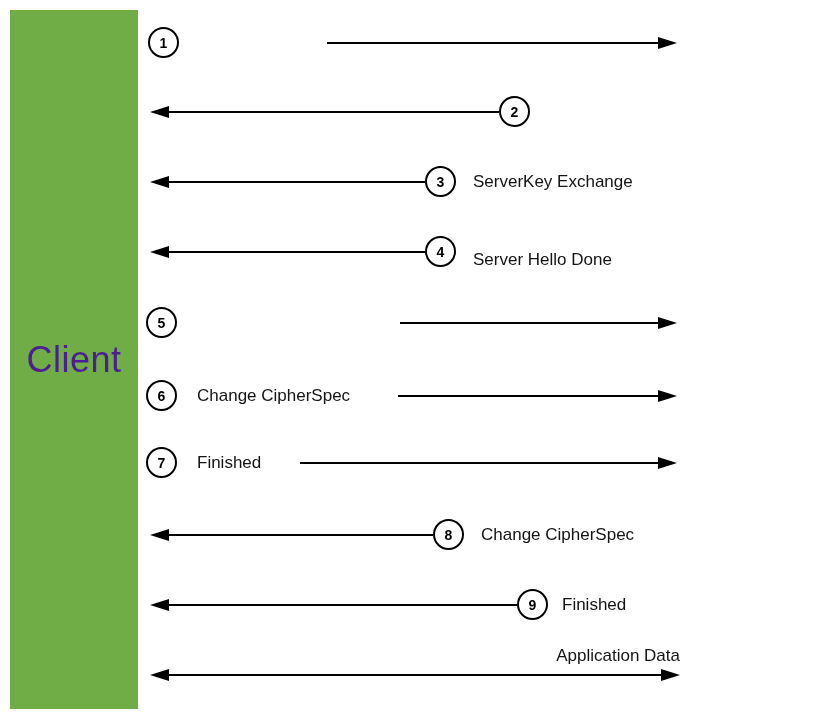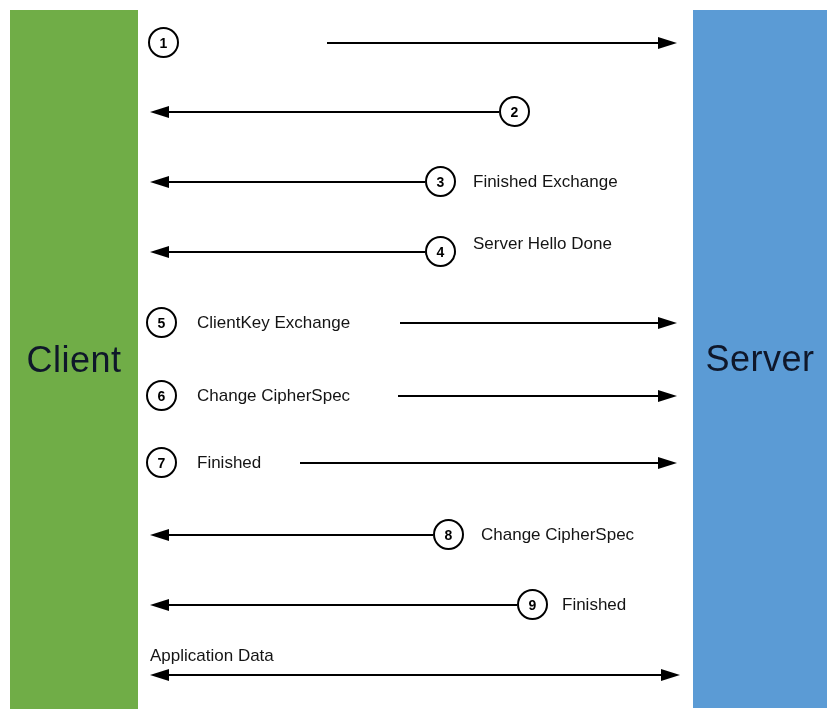--- a/index.html
+++ b/index.html
@@ -2,85 +2,81 @@
 <html><head>
 <meta charset="utf-8">
 <style>
   html,body { margin:0; padding:0; background:#fff; }
   .stage {
     position:relative; width:839px; height:719px; background:#ffffff;
     font-family:"Liberation Sans", sans-serif; overflow:hidden;
   }
   .bar {
     position:absolute; top:10px; display:flex; align-items:center; justify-content:center;
-    color:#0f172a; font-size:36px; letter-spacing:0.5px;
+    color:#4c1d95; font-size:36px; letter-spacing:0.5px;
   }
   .bar.client { left:10px;  width:128px; height:699px; background:#70AD47; }
   .bar.server { left:693px; width:134px; height:698px; background:#5B9BD5; }
   .circle {
     position:absolute; width:27px; height:27px; box-sizing:content-box;
     border:2.5px solid #000; border-radius:50%; background:#fff;
     display:flex; align-items:center; justify-content:center;
     font-size:14px; font-weight:bold; color:#000;
   }
   .msg {
     position:absolute; height:32px; line-height:32px;
     font-size:17px; color:#141414; white-space:nowrap;
   }
-  .msg.center { text-align:left; }
+  .msg.center { text-align:right; }
   .hline { position:absolute; height:2px; background:#000; }
   .head {
     position:absolute; width:0; height:0;
     border-top:6px solid transparent; border-bottom:6px solid transparent;
   }
   .head.r { border-left:19px solid #000; }
   .head.l { border-right:19px solid #000; }
 </style>
 </head>
 <body>
 
 <div class="stage">
 
   <div class="bar client">
     <span>Client</span>
-  </div>
-  <div class="bar server">
-    <span>Server</span>
   </div>
 
   <div class="circle" style="left:148px; top:27px">
     <span>1</span>
   </div>
   <span class="hline" style="left:327px; top:42px; width:331px"></span>
   <span class="head r" style="left:658px; top:37px"></span>
 
   <span class="head l" style="left:150px; top:106px"></span>
   <span class="hline" style="left:166px; top:111px; width:333px"></span>
   <div class="circle" style="left:499px; top:96px">
     <span>2</span>
   </div>
 
   <span class="head l" style="left:150px; top:176px"></span>
   <span class="hline" style="left:166px; top:181px; width:259px"></span>
   <div class="circle" style="left:425px; top:166px">
     <span>3</span>
   </div>
-  <span class="msg" style="left:473px; top:166px">Finished Exchange</span>
+  <span class="msg" style="left:473px; top:166px">ServerKey Exchange</span>
 
   <span class="head l" style="left:150px; top:246px"></span>
   <span class="hline" style="left:166px; top:251px; width:259px"></span>
   <div class="circle" style="left:425px; top:236px">
     <span>4</span>
   </div>
-  <span class="msg" style="left:473px; top:228px">Server Hello Done</span>
+  <span class="msg" style="left:473px; top:244px">Server Hello Done</span>
 
   <div class="circle" style="left:146px; top:307px">
     <span>5</span>
   </div>
-  <span class="msg" style="left:197px; top:307px">ClientKey Exchange</span>
   <span class="hline" style="left:400px; top:322px; width:258px"></span>
   <span class="head r" style="left:658px; top:317px"></span>
 
   <div class="circle" style="left:146px; top:380px">
     <span>6</span>
   </div>
   <span class="msg" style="left:197px; top:380px">Change CipherSpec</span>
   <span class="hline" style="left:398px; top:395px; width:260px"></span>
   <span class="head r" style="left:658px; top:390px"></span>
 

